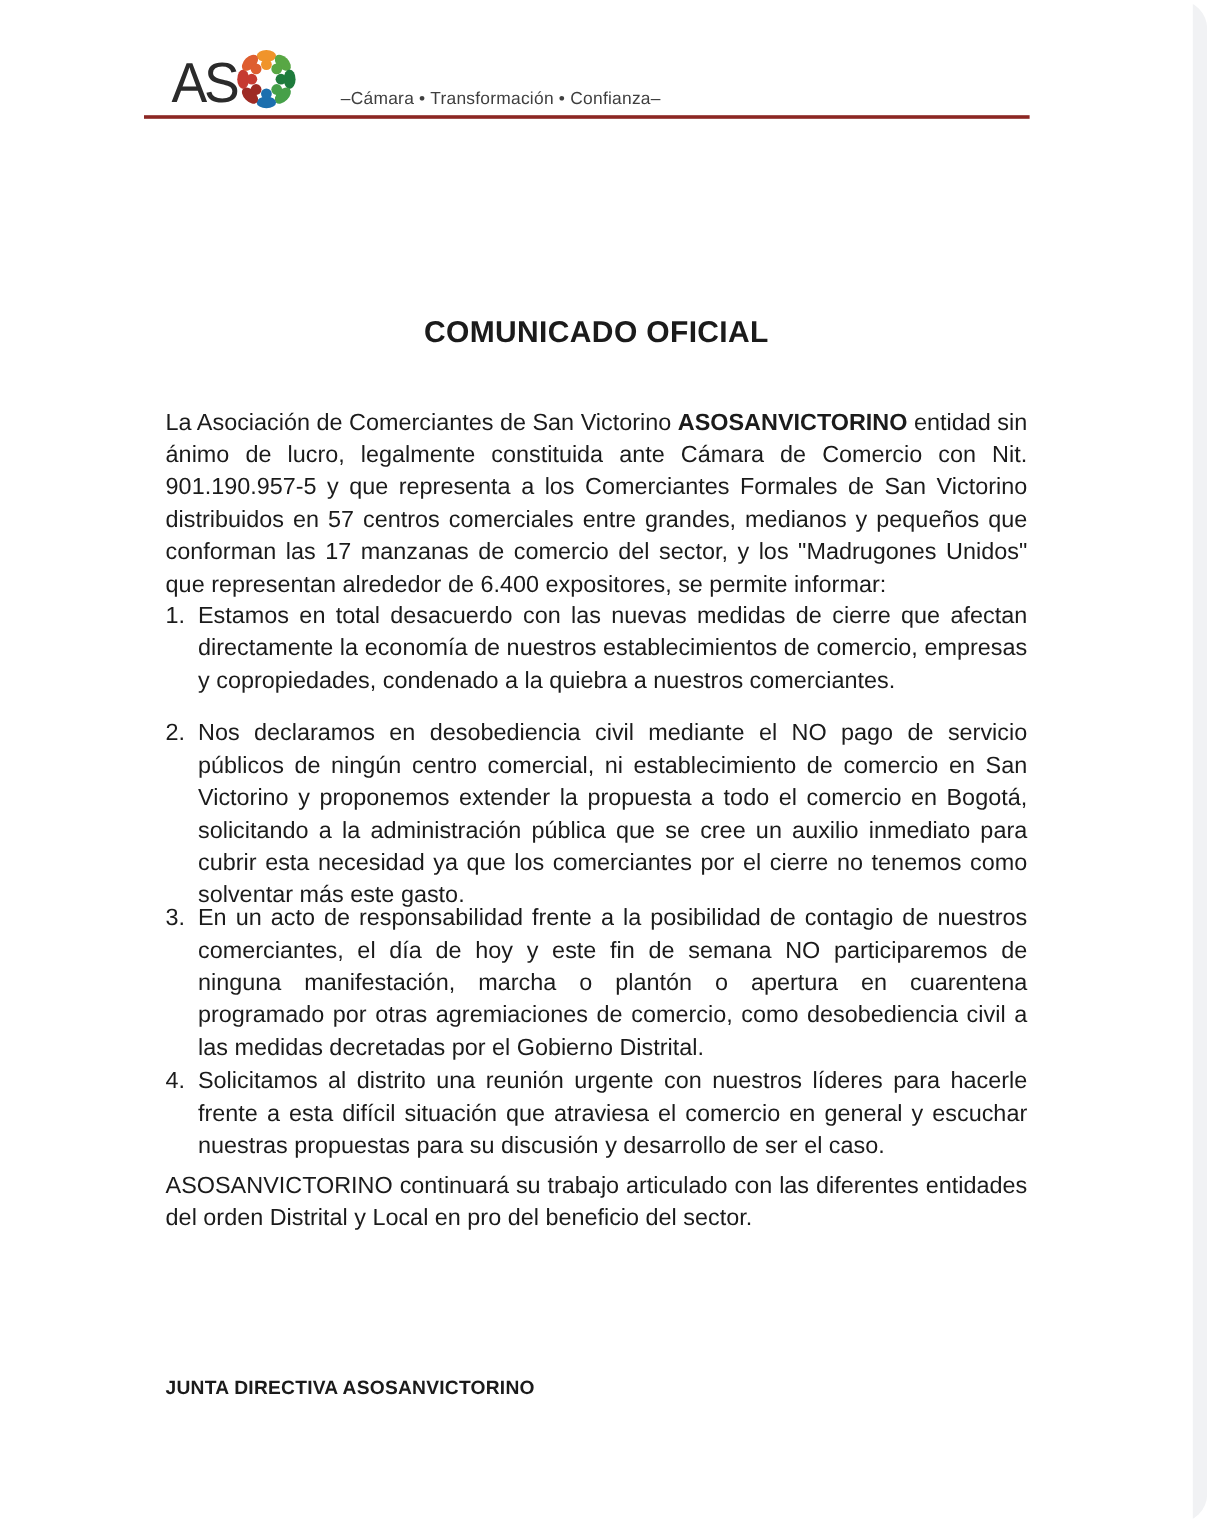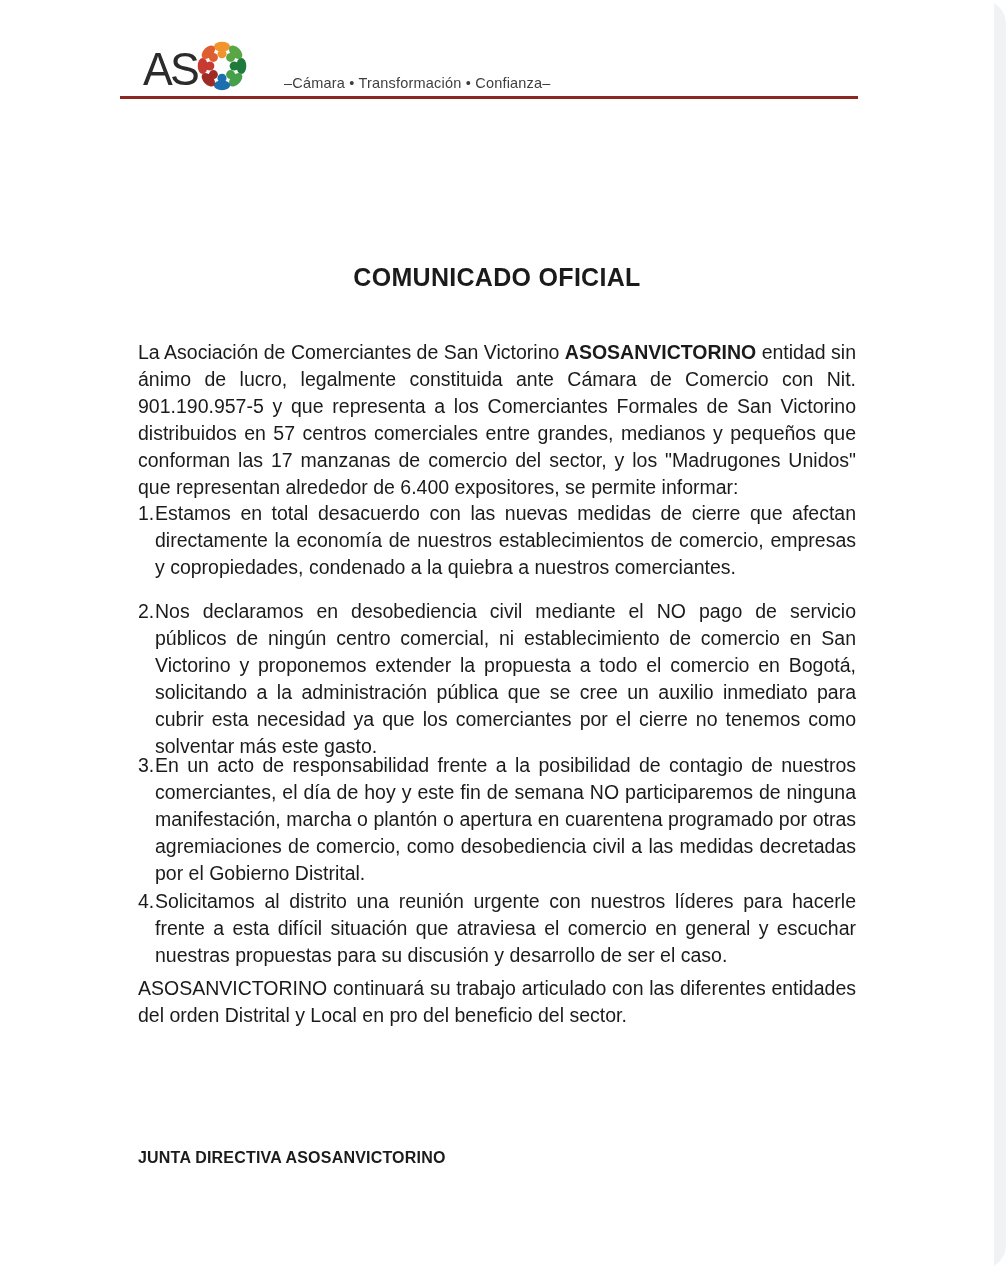--- a/index.html
+++ b/index.html
@@ -68,21 +68,21 @@
     font-size: 19.5px;
     line-height: 27px;
     text-align: justify;
   }
   .date-line    { top: 155px; text-align: left; }
   .doc-title    { top: 252px; text-align: center; font-weight: bold; font-size: 25px; letter-spacing: 0.3px; margin-top: 12px; }
   .intro        { top: 339px; }
   .bold         { font-weight: bold; margin-top: 12px; }
   .list-item    { position: absolute; left: 138px; width: 718px; font-size: 19.5px; line-height: 27px; }
   .li-num       { position: absolute; left: 0; top: 0; }
-  .li-body      { margin-left: 17px; text-align: justify; }
+  .li-body      { margin-left: 27px; text-align: justify; }
   .item-1 { top: 500px; }
   .item-2 { top: 598px; }
   .item-3 { top: 752px; }
   .item-4 { top: 888px; }
   .closing      { top: 975px; }
   .signoff      { top: 1059px; text-align: left; }
   .signature    { top: 1144px; text-align: left; font-weight: bold; font-size: 16px; letter-spacing: 0.2px; }
 </style>
 </head>
 <body>

